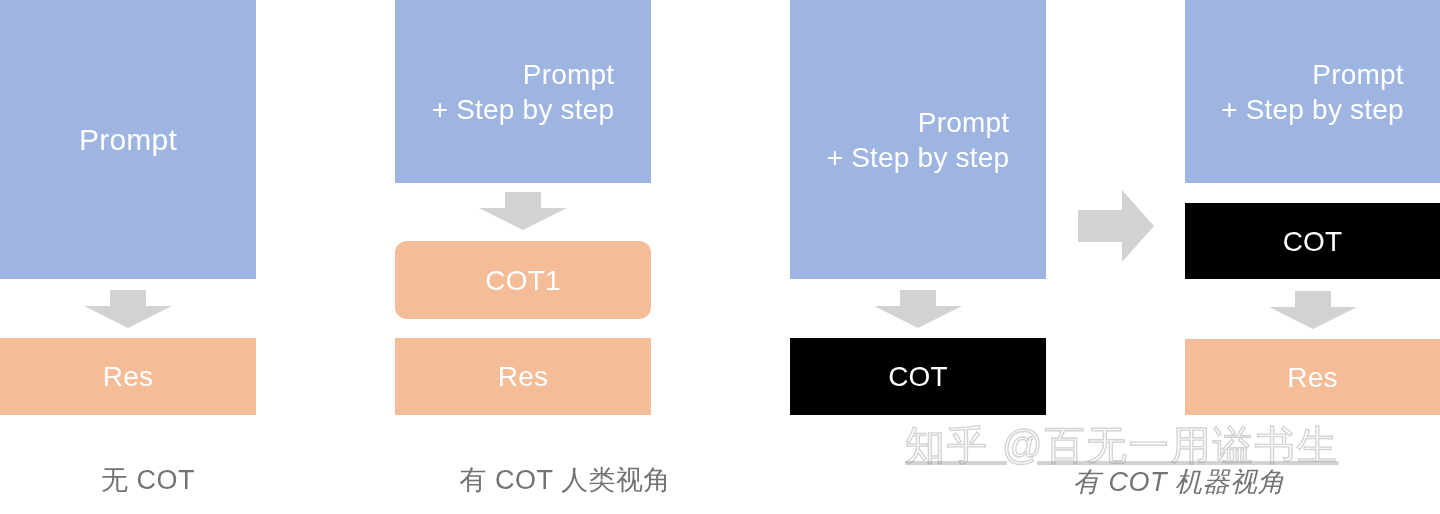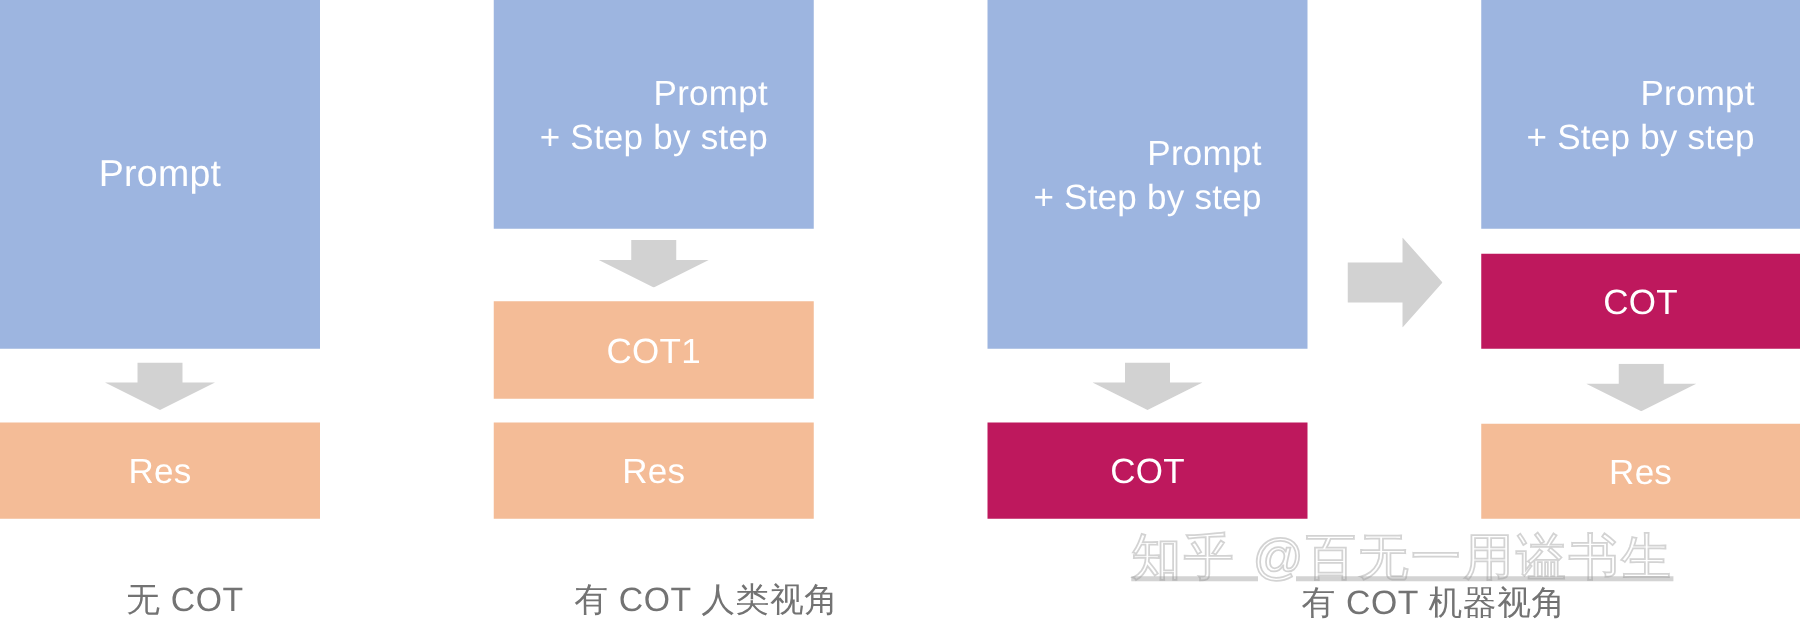--- a/index.html
+++ b/index.html
@@ -22,21 +22,21 @@
     justify-content: center;
     text-align: right;
     color: #ffffff;
     font-weight: 300;
     line-height: 1.25;
     letter-spacing: 0.2px;
     white-space: pre-line;
   }
   .box.blue   { background: #9DB5E0; }
   .box.orange { background: #F4BC97; }
-  .box.green  { background: #be185d; }
+  .box.green  { background: #000000; }
 
   .arrow-down {
     position: absolute;
   }
   .arrow-right {
     position: absolute;
   }
   .arrow-down svg, .arrow-right svg { display: block; }
 
   .caption {
@@ -79,21 +79,21 @@
 
   <div class="box blue" style="left:395px; top:0px; width:256px; height:183px; font-size:28px;">Prompt
 + Step by step</div>
 
   <div class="arrow-down" style="left:479px; top:192px; width:88px; height:38px;">
     <svg width="88" height="38" viewBox="0 0 88 38" aria-hidden="true">
       <polygon points="26,0 62,0 62,16 88,16 44,38 0,16 26,16" fill="#D2D2D2"></polygon>
     </svg>
   </div>
 
-  <div class="box orange" style="left:395px; top:241px; width:256px; height:78px; font-size:28px;">COT1</div>
+  <div class="box orange" style="left:395px; top:241px; width:256px; height:78px; font-size:28px;border-radius:12px;">COT1</div>
 
   <div class="box orange" style="left:395px; top:338px; width:256px; height:77px; font-size:28px;">Res</div>
 
   <div class="caption" style="left:395px; top:462px; width:256px; text-align:right;">有 COT 人类视角</div>
 
   <div class="box blue" style="left:790px; top:0px; width:256px; height:279px; font-size:28px;">Prompt
 + Step by step</div>
 
   <div class="arrow-down" style="left:874px; top:290px; width:88px; height:38px;">
     <svg width="88" height="38" viewBox="0 0 88 38" aria-hidden="true">
@@ -115,17 +115,17 @@
   <div class="box green" style="left:1185px; top:203px; width:255px; height:76px; font-size:28px;">COT</div>
 
   <div class="arrow-down" style="left:1269px; top:291px; width:88px; height:38px;">
     <svg width="88" height="38" viewBox="0 0 88 38" aria-hidden="true">
       <polygon points="26,0 62,0 62,16 88,16 44,38 0,16 26,16" fill="#D2D2D2"></polygon>
     </svg>
   </div>
 
   <div class="box orange" style="left:1185px; top:339px; width:255px; height:76px; font-size:28px;">Res</div>
 
-  <div class="caption" style="left:972px; top:464px; width:310px; text-align:center;">有 COT 机器视角</div>
+  <div class="caption" style="left:1004px; top:464px; width:310px; text-align:center;font-style:italic;">有 COT 机器视角</div>
 
   <div class="watermark" style="left:905px; top:418px;text-decoration:underline;">知乎 @百无一用谥书生</div>
 
 </div>
 
 </body></html>

